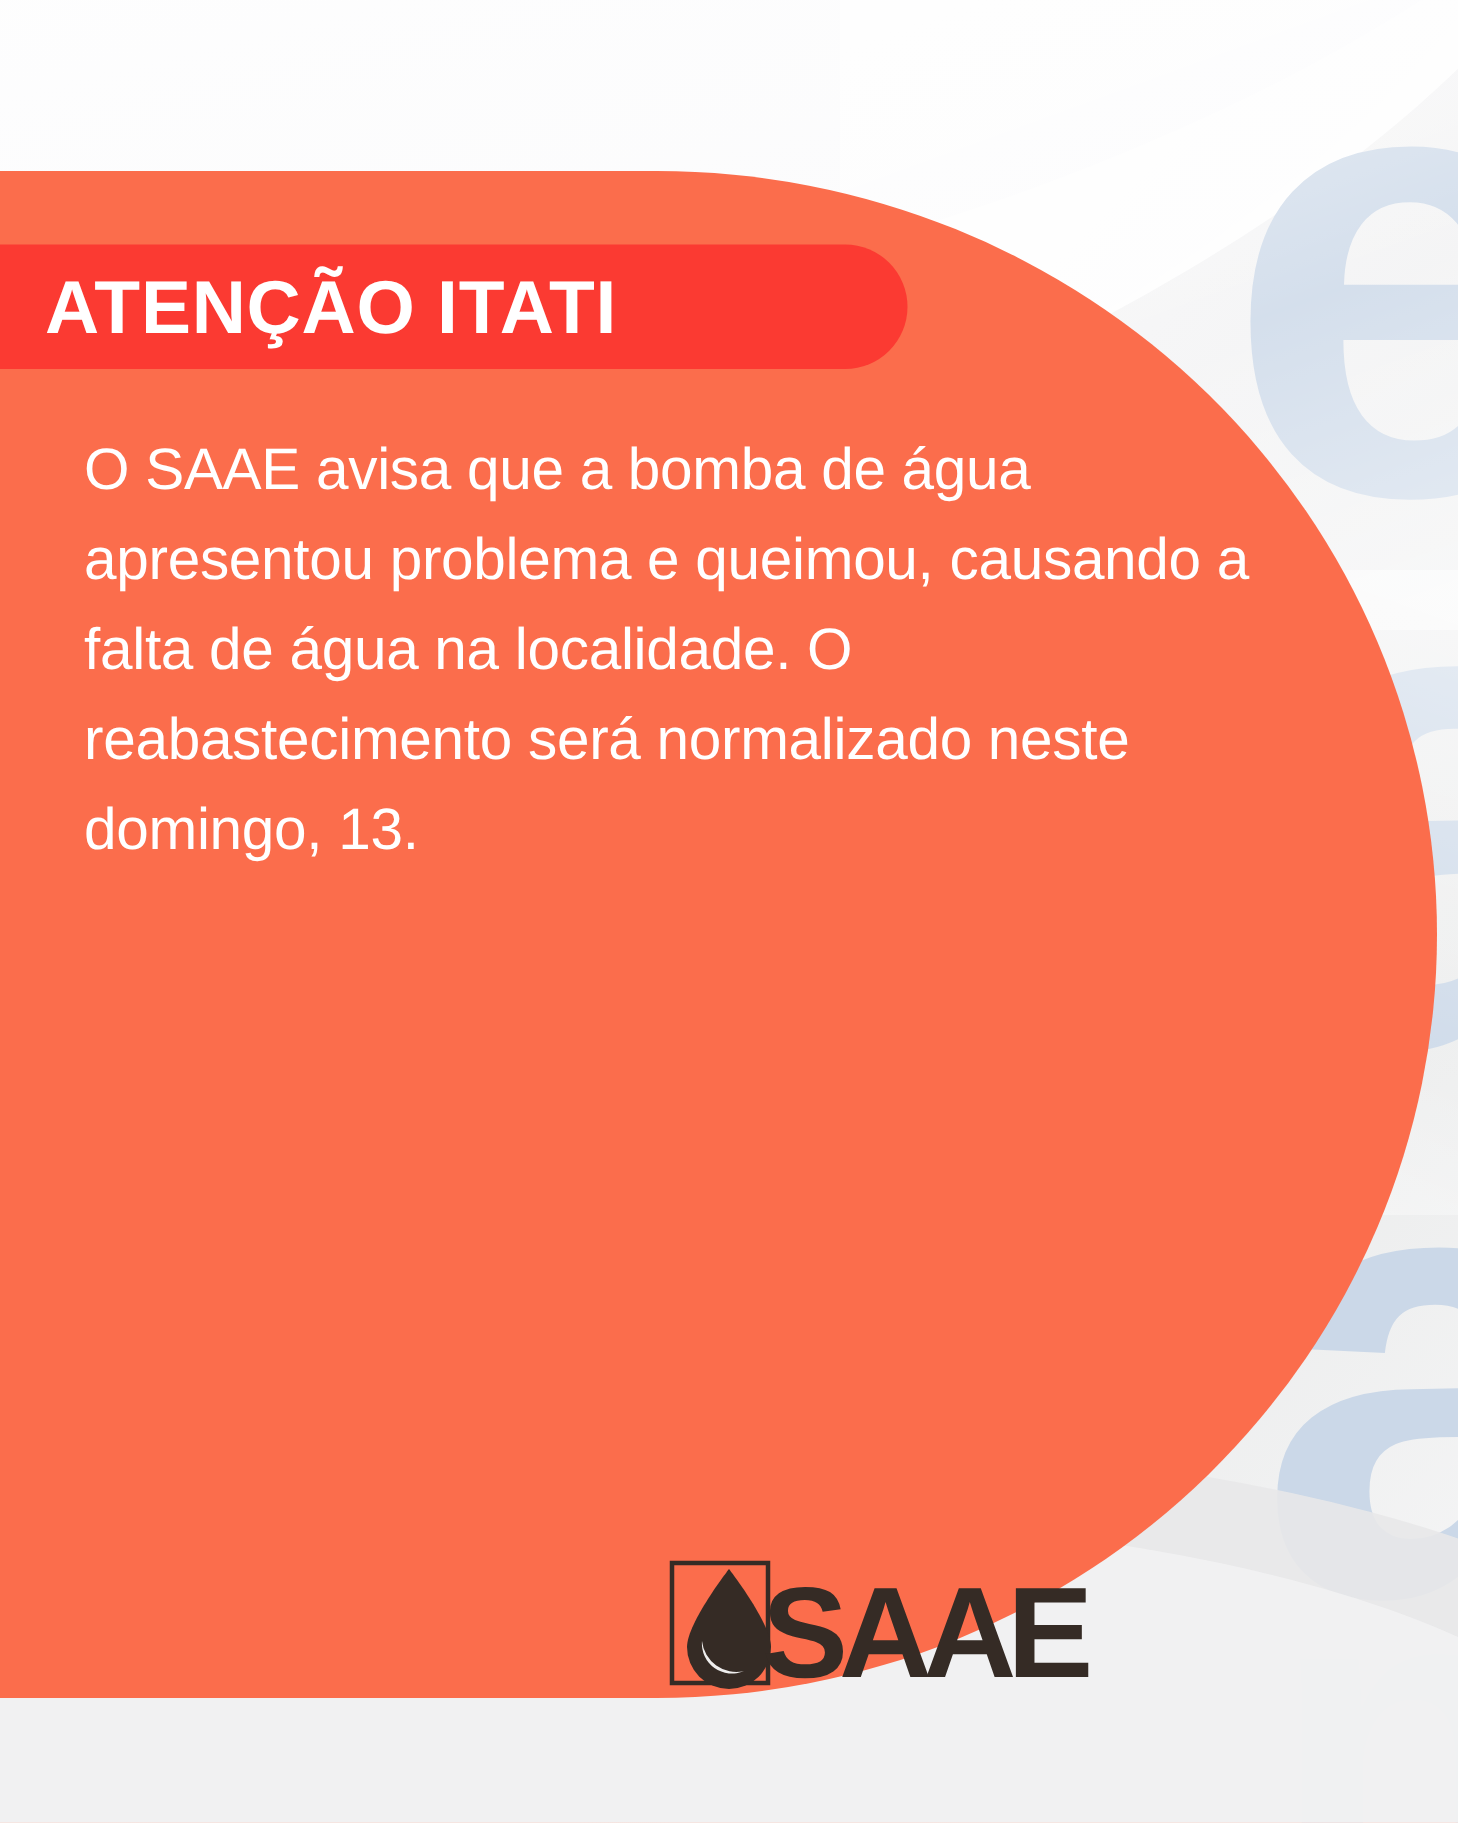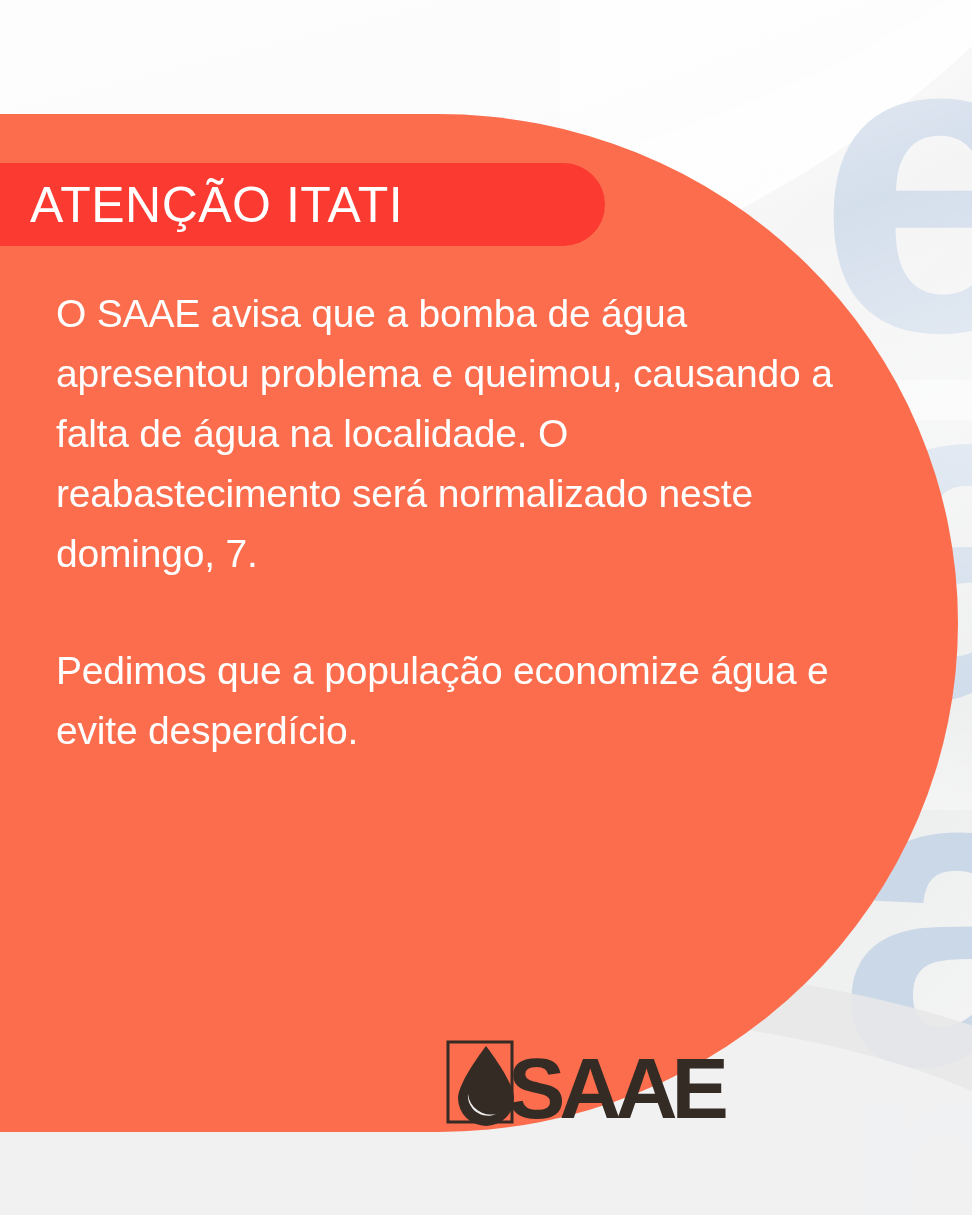--- a/index.html
+++ b/index.html
@@ -114,21 +114,21 @@
     left: 0; top: 163px;
     width: 605px; height: 83px;
     background: #fb3a32;
     border-radius: 0 44px 44px 0;
     display: flex;
     align-items: center;
   }
   .title-text {
     color: #ffffff;
     font-size: 50px;
-    font-weight: 400;
+    font-weight: 700;
     letter-spacing: 0.5px;
     padding-left: 30px;
     white-space: nowrap;
   }
 
   
   .copy {
     position: absolute;
     left: 56px;
     top: 284px;
@@ -190,22 +190,21 @@
   <div class="panel-wrap">
     <div class="panel-bulge"></div>
     <div class="panel-left"></div>
   </div>
 
   <div class="title-pill">
     <span class="title-text">ATENÇÃO ITATI</span>
   </div>
 
   <div class="copy">
-    <p class="para">O SAAE avisa que a bomba de água apresentou problema e queimou, causando a falta de água na localidade. O reabastecimento será normalizado neste domingo, 7.</p>
-    <p class="para">Pedimos que a população economize água e evite desperdício.</p>
+    <p class="para">O SAAE avisa que a bomba de água apresentou problema e queimou, causando a falta de água na localidade. O reabastecimento será normalizado neste domingo, 13.</p>
   </div>
 
   <div class="logo">
     <svg width="316" height="88" viewBox="0 0 316 88" aria-hidden="true">
 
       <rect x="2" y="4" width="64" height="80" fill="none" stroke="#352b25" stroke-width="3"></rect>
 
       <g>
         <path d="M40 8 C40 8 12 44 12 60 a28 28 0 0 0 56 0 C68 44 40 8 40 8 Z" fill="#352b25"></path>
         <path d="M22 56 a20 20 0 0 0 28 20 a23 23 0 0 1 -28 -20 Z" fill="#ffffff" opacity="0.92"></path>

